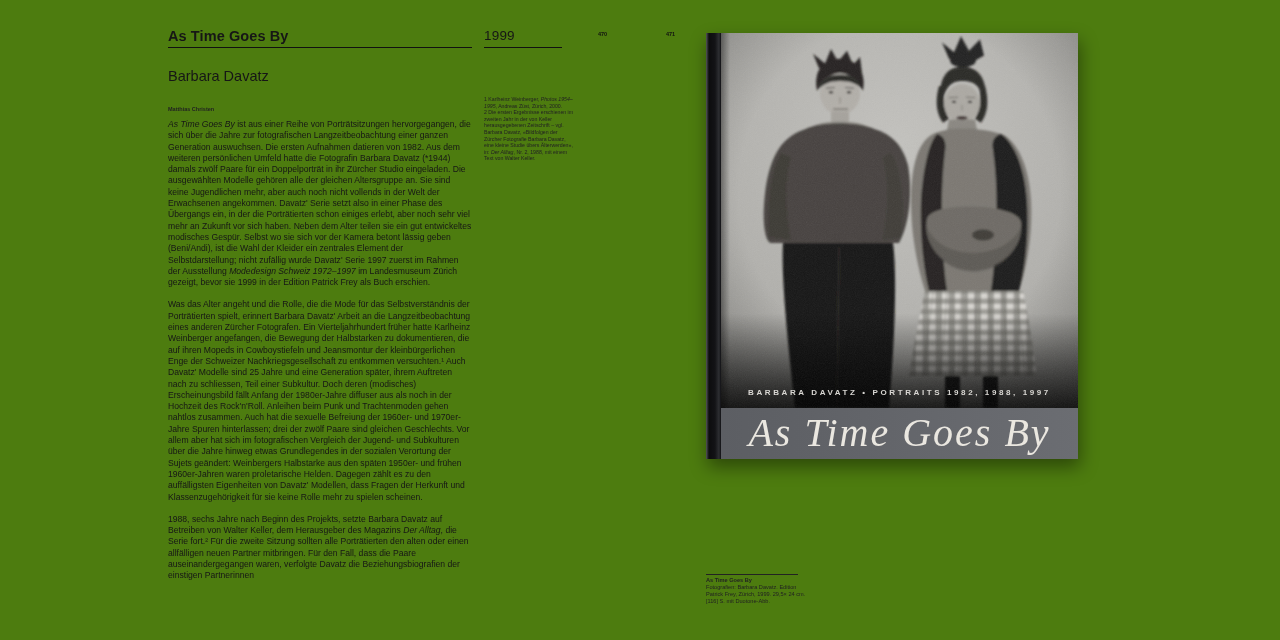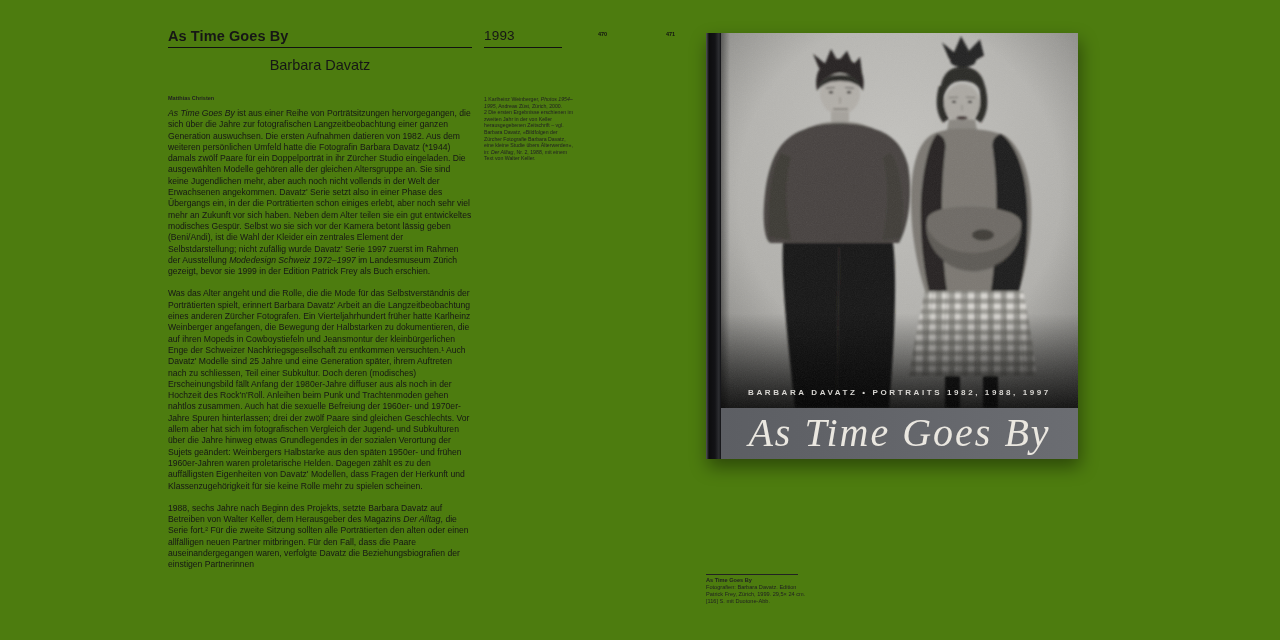--- a/index.html
+++ b/index.html
@@ -4,21 +4,21 @@
 <style>
   html,body{margin:0;padding:0;background:#ffffff;}
   .stage{position:relative;width:1280px;height:640px;background:#4d7c0f;overflow:hidden;
          font-family:"Liberation Sans",sans-serif;color:#161616;}
   .it{font-style:italic;}
 
   
   .article-col{position:absolute;left:168px;top:28px;width:304px;}
   .article-title{font-size:14.5px;font-weight:bold;letter-spacing:.1px;}
   .title-rule{border-top:1.3px solid #111;margin-top:3px;}
-  .article-author{font-size:14.5px;margin-top:9px;text-align:center;}
+  .article-author{font-size:14.5px;margin-top:20px;}
   .article-byline{margin-top:22px;font-size:5.5px;font-weight:bold;color:#222;}
   .article-body{margin-top:7px;font-size:8.6px;line-height:11.3px;text-align:left;}
   .article-body p{margin:0 0 11px 0;}
 
   
   .year-col{position:absolute;left:484px;top:28px;width:96px;}
   .year-label{font-size:13.5px;letter-spacing:.2px;}
   .year-rule{border-top:1px solid #111;margin-top:4px;width:78px;}
   .footnotes{position:absolute;top:68px;left:0;width:92px;font-size:5.2px;line-height:6.6px;color:#222;}
   .footnote{margin:0;}
@@ -61,21 +61,21 @@
     <div class="article-author">Barbara Davatz</div>
     <div class="article-byline">Matthias Christen</div>
     <div class="article-body">
       <p><span class="it">As Time Goes By</span><span> ist aus einer Reihe von Porträtsitzungen hervorgegangen, die sich über die Jahre zur fotografischen Langzeitbeobachtung einer ganzen Generation auswuchsen. Die ersten Aufnahmen datieren von 1982. Aus dem weiteren persönlichen Umfeld hatte die Fotografin Barbara Davatz (*1944) damals zwölf Paare für ein Doppelporträt in ihr Zürcher Studio eingeladen. Die ausgewählten Modelle gehören alle der gleichen Altersgruppe an. Sie sind keine Jugendlichen mehr, aber auch noch nicht vollends in der Welt der Erwachsenen angekommen. Davatz' Serie setzt also in einer Phase des Übergangs ein, in der die Porträtierten schon einiges erlebt, aber noch sehr viel mehr an Zukunft vor sich haben. Neben dem Alter teilen sie ein gut entwickeltes modisches Gespür. Selbst wo sie sich vor der Kamera betont lässig geben (Beni/Andi), ist die Wahl der Kleider ein zentrales Element der Selbstdarstellung; nicht zufällig wurde Davatz' Serie 1997 zuerst im Rahmen der Ausstellung </span><span class="it">Modedesign Schweiz 1972–1997</span><span> im Landesmuseum Zürich gezeigt, bevor sie 1999 in der Edition Patrick Frey als Buch erschien.</span></p>
       <p><span>Was das Alter angeht und die Rolle, die die Mode für das Selbstverständnis der Porträtierten spielt, erinnert Barbara Davatz' Arbeit an die Langzeitbeobachtung eines anderen Zürcher Fotografen. Ein Vierteljahrhundert früher hatte Karlheinz Weinberger angefangen, die Bewegung der Halbstarken zu dokumentieren, die auf ihren Mopeds in Cowboystiefeln und Jeansmontur der kleinbürgerlichen Enge der Schweizer Nachkriegsgesellschaft zu entkommen versuchten.¹ Auch Davatz' Modelle sind 25 Jahre und eine Generation später, ihrem Auftreten nach zu schliessen, Teil einer Subkultur. Doch deren (modisches) Erscheinungsbild fällt Anfang der 1980er-Jahre diffuser aus als noch in der Hochzeit des Rock'n'Roll. Anleihen beim Punk und Trachtenmoden gehen nahtlos zusammen. Auch hat die sexuelle Befreiung der 1960er- und 1970er-Jahre Spuren hinterlassen; drei der zwölf Paare sind gleichen Geschlechts. Vor allem aber hat sich im fotografischen Vergleich der Jugend- und Subkulturen über die Jahre hinweg etwas Grundlegendes in der sozialen Verortung der Sujets geändert: Weinbergers Halbstarke aus den späten 1950er- und frühen 1960er-Jahren waren proletarische Helden. Dagegen zählt es zu den auffälligsten Eigenheiten von Davatz' Modellen, dass Fragen der Herkunft und Klassenzugehörigkeit für sie keine Rolle mehr zu spielen scheinen.</span></p>
       <p><span>1988, sechs Jahre nach Beginn des Projekts, setzte Barbara Davatz auf Betreiben von Walter Keller, dem Herausgeber des Magazins </span><span class="it">Der Alltag</span><span>, die Serie fort.² Für die zweite Sitzung sollten alle Porträtierten den alten oder einen allfälligen neuen Partner mitbringen. Für den Fall, dass die Paare auseinandergegangen waren, verfolgte Davatz die Beziehungsbiografien der einstigen Partnerinnen</span></p>
     </div>
   </div>
 
   <div class="year-col">
-    <div class="year-label">1993</div>
+    <div class="year-label">1999</div>
     <div class="year-rule"></div>
     <div class="footnotes">
       <p class="footnote"><span>1 Karlheinz Weinberger, </span><span class="it">Photos 1954–1995</span><span>, Andreas Züst, Zürich, 2000.</span></p>
       <p class="footnote"><span>2 Die ersten Ergebnisse erschienen im zweiten Jahr in der von Keller herausgegebenen Zeitschrift – vgl. Barbara Davatz, «Bildfolgen der Zürcher Fotografie Barbara Davatz, eine kleine Studie übers Älterwerden», in: </span><span class="it">Der Alltag</span><span>, Nr. 2, 1988, mit einem Text von Walter Keller.</span></p>
     </div>
   </div>
 
   <div class="page-num left">470</div>
   <div class="page-num right">471</div>
 

